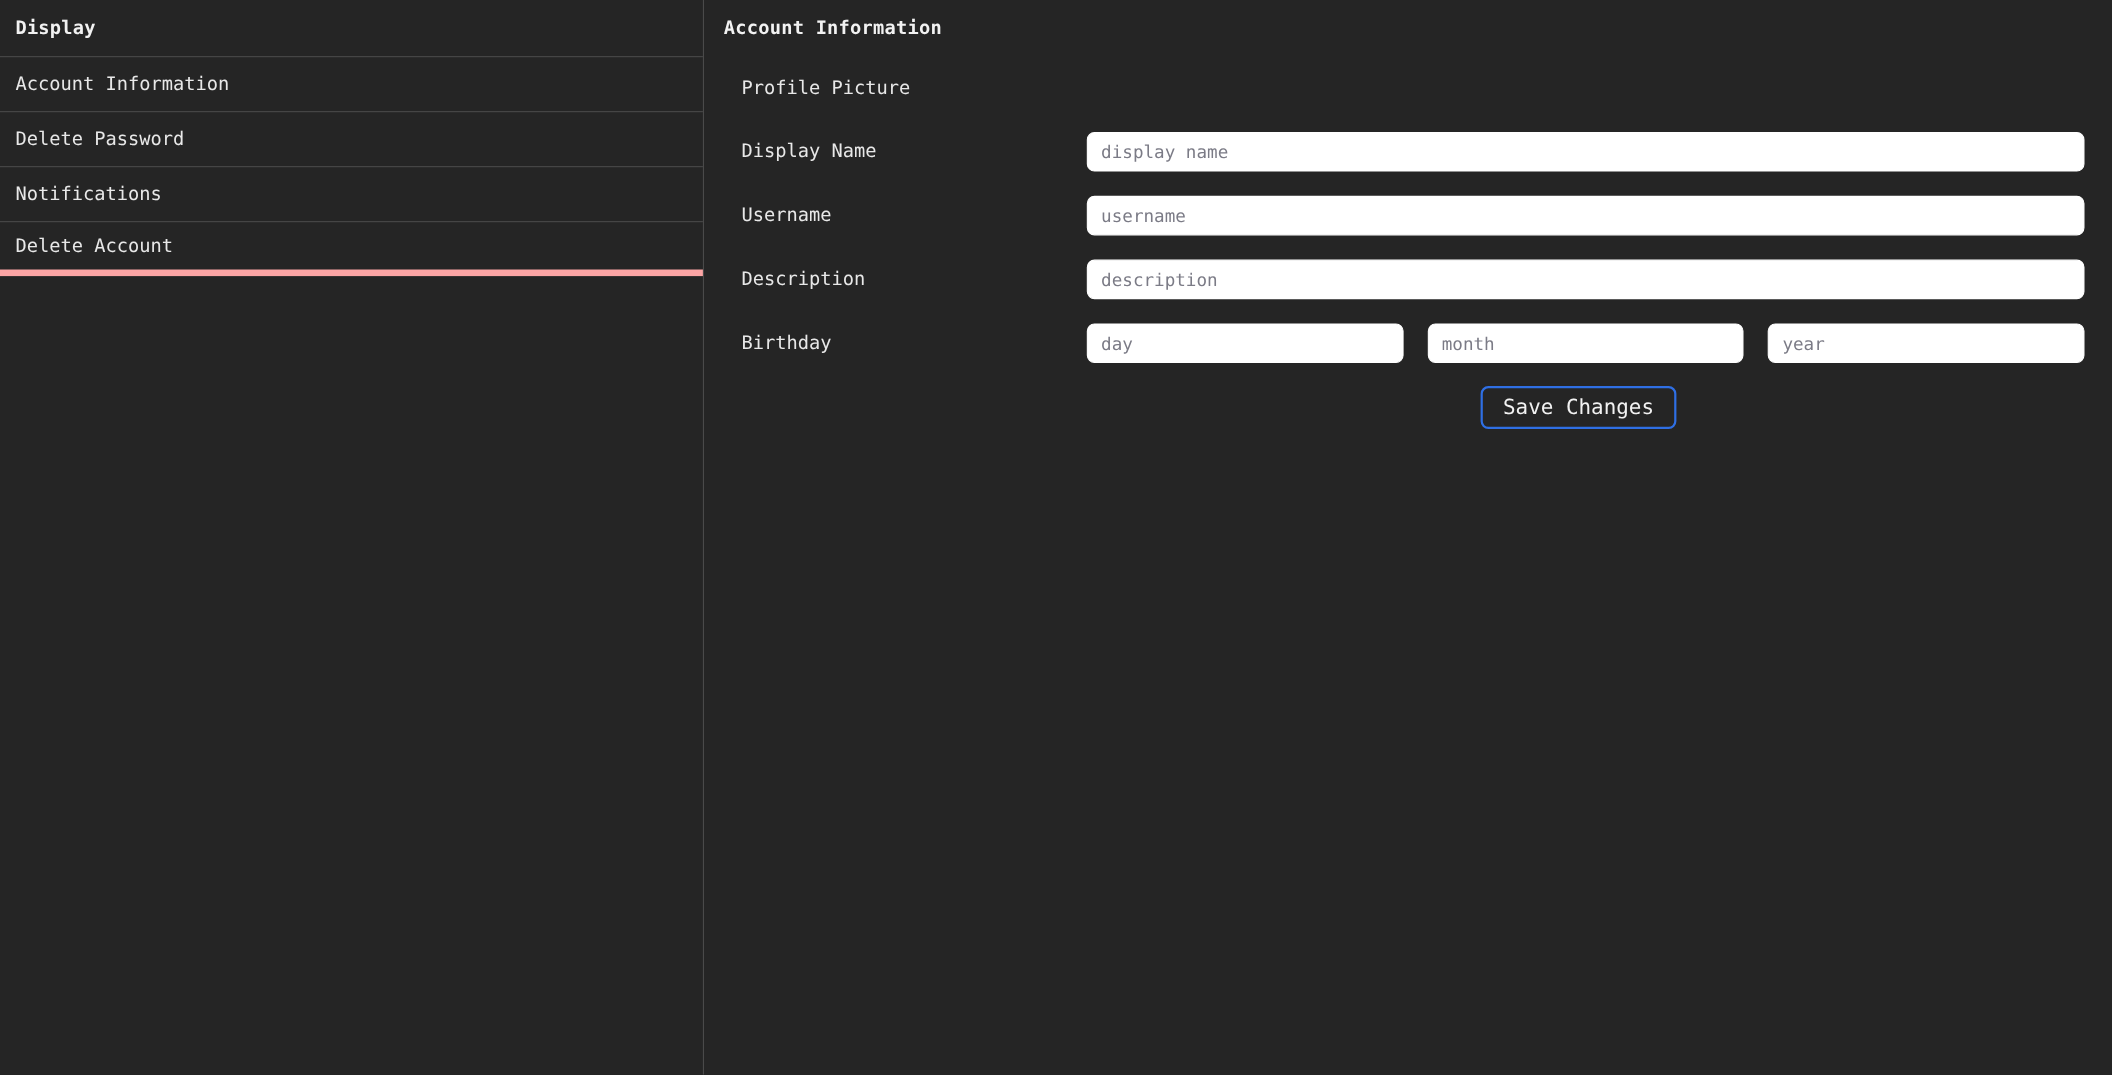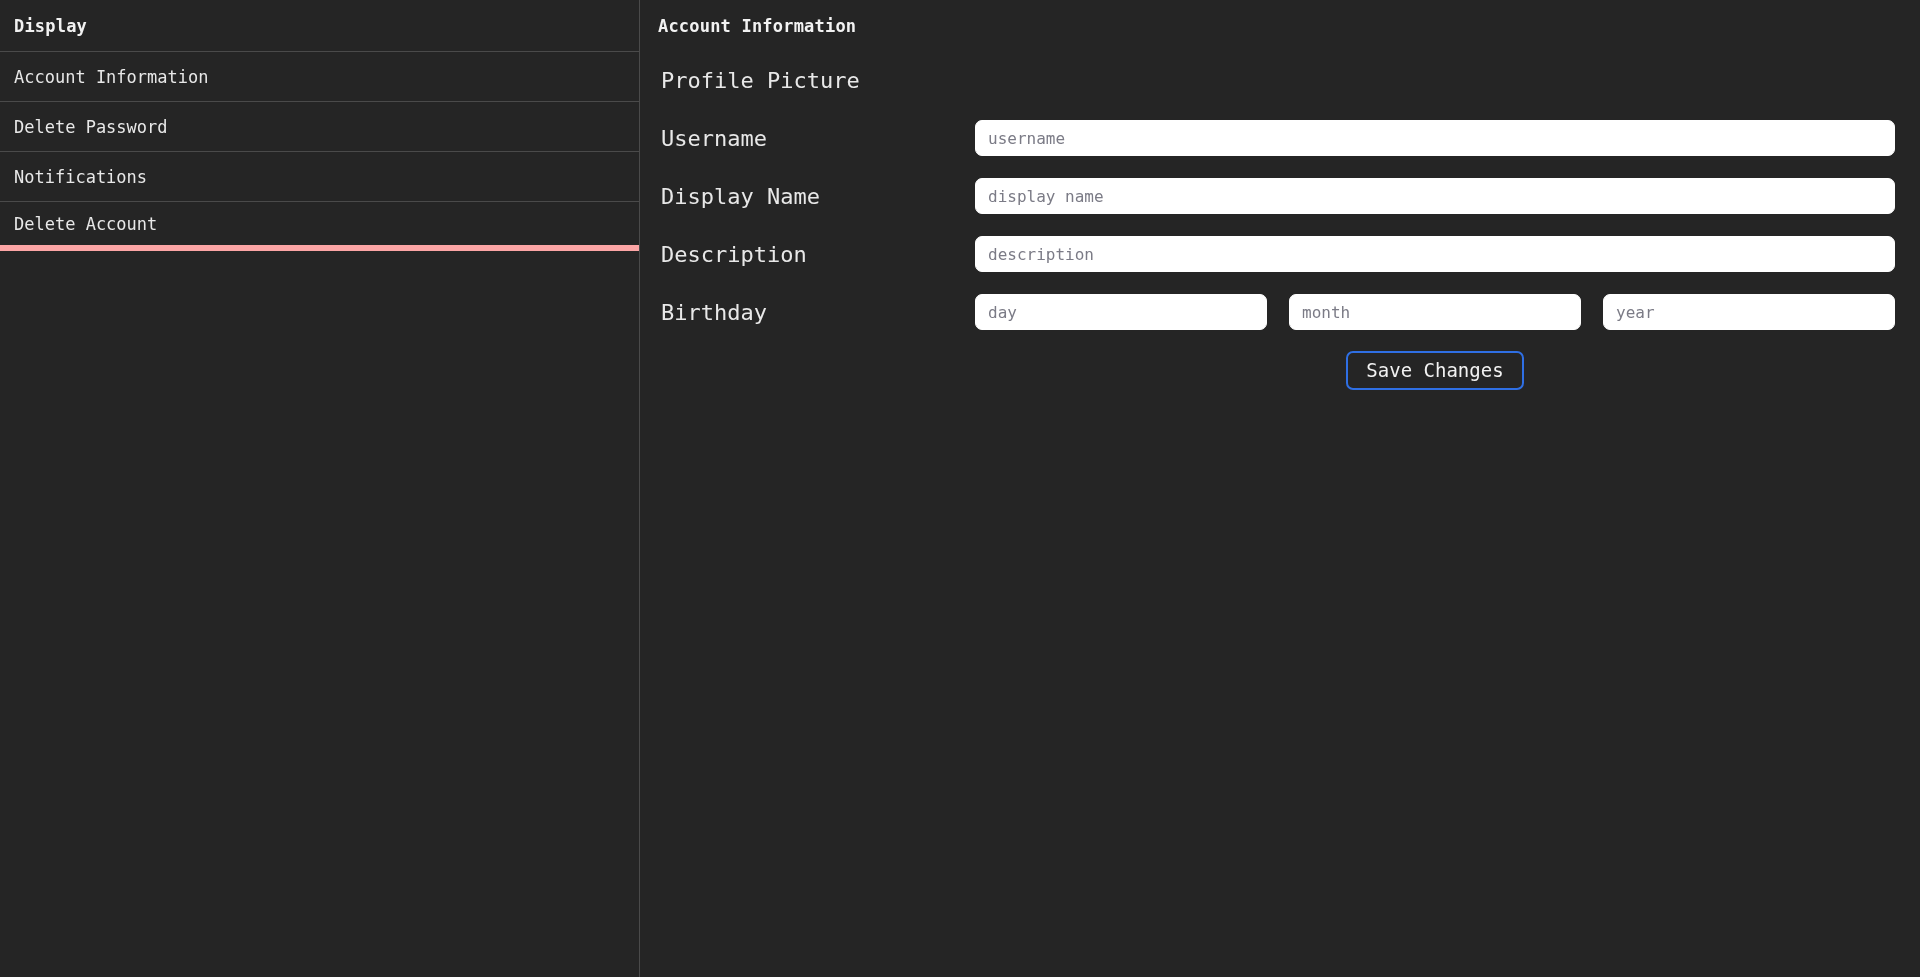--- a/index.html
+++ b/index.html
@@ -95,23 +95,24 @@
   .form-row {
     display: flex;
     align-items: center;
     height: 58px;
     padding-left: 21px;
     box-sizing: border-box;
   }
   .form-label {
     width: 314px;
     min-width: 314px;
-    font-size: 22px;
+    font-size: 17px;
     color: #e8e8e8;
     white-space: pre;
+    margin-left: 13px;
   }
   .form-control {
     flex: 1 1 auto;
     display: flex;
     align-items: center;
     padding-right: 25px;
     gap: 22px;
   }
   .text-input {
     display: block;
@@ -211,30 +212,30 @@
 
       <div class="form-row">
         <div class="form-label">Profile Picture</div>
         <div class="form-control">
           <div class="empty-control"></div>
         </div>
       </div>
 
 
       <div class="form-row">
+        <div class="form-label">Display Name</div>
+        <div class="form-control">
+          <input class="text-input" type="text" placeholder="display name" style="">
+        </div>
+      </div>
+
+      <div class="form-row">
         <div class="form-label">Username</div>
         <div class="form-control">
           <input class="text-input" type="text" placeholder="username" style="">
-        </div>
-      </div>
-
-      <div class="form-row">
-        <div class="form-label">Display Name</div>
-        <div class="form-control">
-          <input class="text-input" type="text" placeholder="display name" style="">
         </div>
       </div>
 
       <div class="form-row">
         <div class="form-label">Description</div>
         <div class="form-control">
           <input class="text-input" type="text" placeholder="description" style="">
         </div>
       </div>
 

